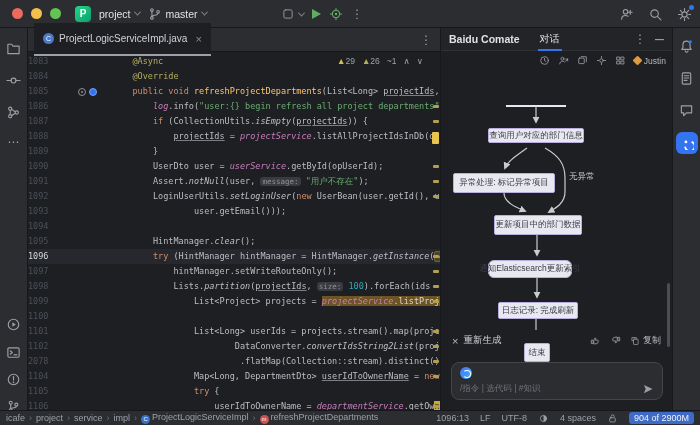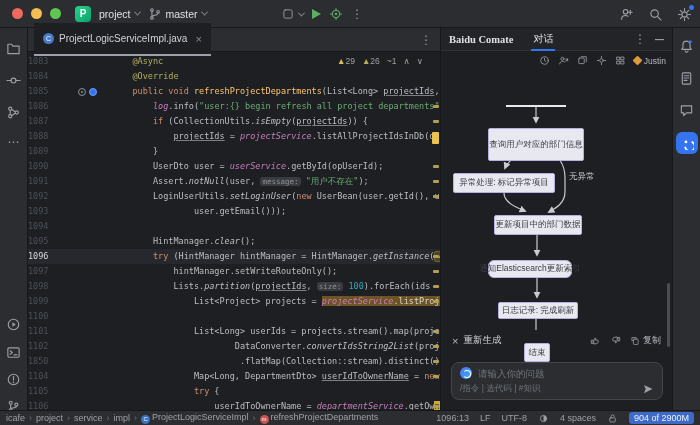--- a/index.html
+++ b/index.html
@@ -66,21 +66,21 @@
 
   .inspections { position:absolute; right:14px; top:27px; display:flex; gap:7px; align-items:center; font-size:8.5px; color:#9da0a8; background:rgba(30,31,34,.6); padding:1px 3px; border-radius:3px;}
   .wtri { color:#d6bf55; } .wtri2 { color:#b3ae60; }
   .error-stripe { position:absolute; right:0; top:24px; width:9px; bottom:0; }
   .error-stripe .mark { position:absolute; right:1px; width:6px; height:3px; background:#b3a04f; border-radius:1px; }
   .error-stripe .mark.big { width:7px; height:11px; background:#e9c54e; }
 
   
   .chat { position:absolute; left:440px; top:28px; width:232px; height:382px; background:#1e1f22; border-left:1px solid #17181b; }
   .chat-header { position:absolute; left:0; top:0; width:100%; height:23px; display:flex; align-items:center; padding:0 8px; border-bottom:1px solid #2f3135; background:#222427; }
-  .chat-title { font-size:10.5px; font-weight:bold; color:#dfe1e5;font-family:Liberation Serif, serif; }
+  .chat-title { font-size:10.5px; font-weight:bold; color:#dfe1e5; }
   .chat-tab { margin-left:18px; font-size:10px; color:#dfe1e5; height:23px; line-height:21px; border-bottom:2px solid #3574f0; padding:0 2px; }
   .chat-head-right { margin-left:auto; display:flex; gap:9px; align-items:center; color:#9da0a8; }
   .chat-toolbar { position:absolute; right:6px; top:27px; display:flex; gap:8px; align-items:center; }
   .justin { font-size:8.5px; color:#b4b8bf; display:flex; align-items:center; gap:3px; }
   .diamond { width:7px; height:7px; background:#e09a3e; transform:rotate(45deg); border-radius:1px; }
 
   .flow { position:absolute; left:0; top:40px; width:232px; height:262px; }
   .flow svg { position:absolute; left:0; top:0; }
   .fnode { position:absolute; background:#e8e9f0; border:1px solid #b9aede; border-radius:2px; color:#3b3b46; font-size:8.5px; display:flex; align-items:center; justify-content:center; white-space:nowrap; }
   .fstub { position:absolute; height:2px; background:#e8e9f0; }
@@ -330,21 +330,21 @@
           <span class="ln">1101</span>
           <span class="gi"></span>
           <span class="cd"><span class="tk-p">                </span><span class="tk-p">List&lt;Long&gt; userIds = projects.stream().map(proje</span></span>
         </div>
         <div class="cl">
           <span class="ln">1102</span>
           <span class="gi"></span>
           <span class="cd"><span class="tk-p">                        </span><span class="tk-p">DataConverter.</span><span class="tk-scall">convertIdsString2List</span><span class="tk-p">(proj</span></span>
         </div>
         <div class="cl">
-          <span class="ln">1850</span>
+          <span class="ln">2078</span>
           <span class="gi"></span>
           <span class="cd"><span class="tk-p">                         </span><span class="tk-p">.flatMap(Collection::stream).distinct().</span></span>
         </div>
         <div class="cl">
           <span class="ln">1104</span>
           <span class="gi"></span>
           <span class="cd"><span class="tk-p">                </span><span class="tk-p">Map&lt;Long, DepartmentDto&gt; </span><span class="tk-param">userIdToOwnerName</span><span class="tk-p"> = </span><span class="tk-kw">new</span></span>
         </div>
         <div class="cl">
           <span class="ln">1105</span>
@@ -437,21 +437,21 @@
           <path d="M86 80 C75 88 67 93 64 100" marker-end="url(#arr)"></path>
           <path d="M104 80 C118 88 124 96 124 110 L124 124 C124 135 115 140 108 144" marker-end="url(#arr)"></path>
           <path d="M63 125 C63 134 74 139 84 143" marker-end="url(#arr)"></path>
           <path d="M96 167 V187" marker-end="url(#arr)"></path>
           <path d="M96 210 V229" marker-end="url(#arr)"></path>
           <path d="M95 251 V270" marker-end="url(#arr)"></path>
         </g>
       </svg>
       <span class="flabel" style="left:128px;top:103px">无异常</span>
       <div id="flow-nodes">
-          <div class="fnode" style="left: 47px; top: 60px; width: 96px; height: 33px;">查询用户对应的部门信息</div>
+          <div class="fnode" style="left: 47px; top: 60px; width: 96px; height: 15px;">查询用户对应的部门信息</div>
           <div class="fnode" style="left: 12px; top: 105px; width: 102px; height: 20px;">异常处理: 标记异常项目</div>
           <div class="fnode" style="left: 53px; top: 147px; width: 88px; height: 20px;">更新项目中的部门数据</div>
           <div class="fnode" style="left: 47px; top: 192px; width: 84px; height: 18px; border-radius: 6px;">通知Elasticsearch更新索引</div>
           <div class="fnode" style="left: 57px; top: 234px; width: 80px; height: 17px;">日志记录: 完成刷新</div>
           <div class="fnode" style="left: 83px; top: 275px; width: 26px; height: 19px;">结束</div>
         </div>
     </div>
 
     <div class="chat-actions">
       <span class="regen">
@@ -471,21 +471,20 @@
               <path d="M5.5 7.5H3V2.5h7V5"></path>
             </svg>
           <span>复制</span>
         </span>
       </span>
     </div>
 
     <div class="chat-input">
       <div class="ci-row1">
         <span class="ci-logo"></span>
-        <input class="ci-field" placeholder="请输入你的问题" style="">
       </div>
       <div class="ci-row2">
         <span>/指令 | 选代码 | #知识</span>
         <svg class="ic ci-send" width="12" height="12" viewBox="0 0 16 16">
             <path class="fil" d="M2.5 13.5L14 8 2.5 2.5 5 8z"></path>
           </svg>
       </div>
     </div>
     <div class="chat-scroll"></div>
   </div>

